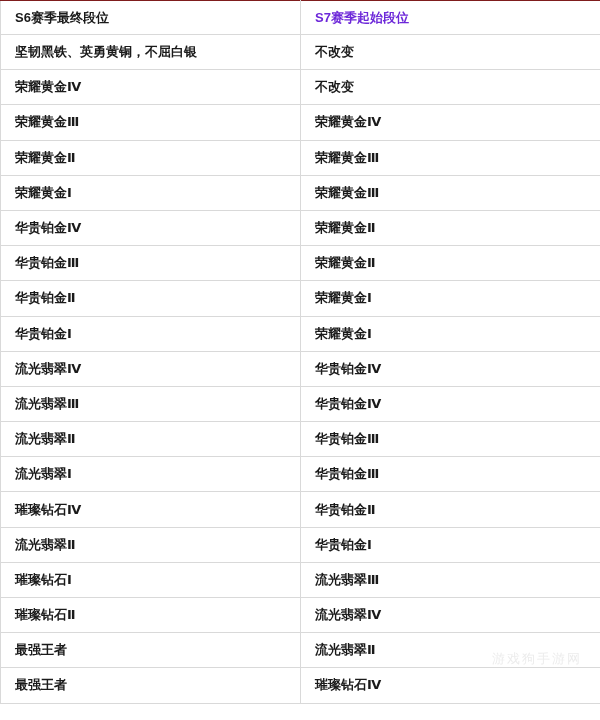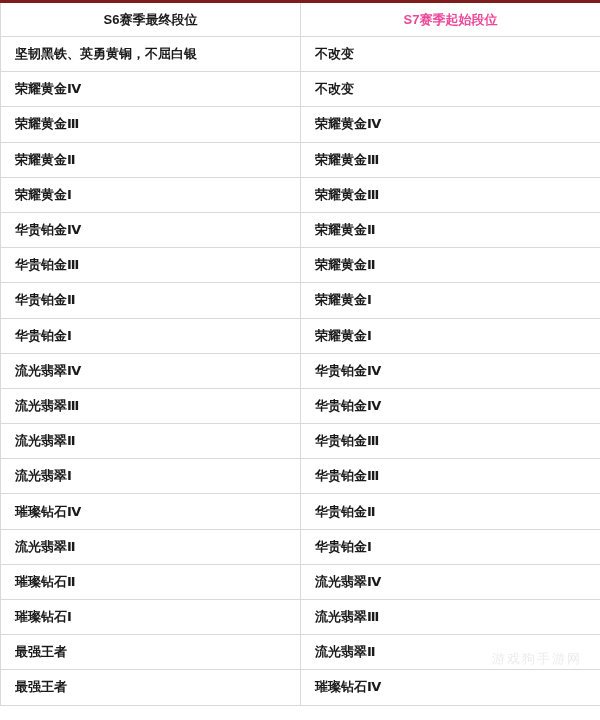--- a/index.html
+++ b/index.html
@@ -35,33 +35,32 @@
     vertical-align: middle;
     white-space: nowrap;
     overflow: hidden;
     font-weight: bold;
   }
   table.rank-table tr > th:first-child,
   table.rank-table tr > td:first-child {
     border-left: 1px solid #d9d9d9;
   }
   table.rank-table tr:first-child > th {
-    border-top: 3px solid #7f1d1d;
-    text-align: center;
+    border-top: 1px solid #7f1d1d;
   }
   table.rank-table thead th {
     font-weight: bold;
     font-size: 13px;
     height: 33px;
   }
   .header-left {
     color: #1a1a1a;
   }
   .header-right {
-    color: #ec4899;
+    color: #6d28d9;
     text-align: center;
   }
   .note-row td {
     text-align: center;
   }
   .note-row td.note-right {
     text-align: left;
   }
   .watermark {
     position: absolute;
@@ -143,26 +142,26 @@
     </tr>
     <tr>
       <td>璀璨钻石Ⅳ</td>
       <td>华贵铂金Ⅱ</td>
     </tr>
     <tr>
       <td>流光翡翠Ⅱ</td>
       <td>华贵铂金Ⅰ</td>
     </tr>
     <tr>
+      <td>璀璨钻石Ⅰ</td>
+      <td>流光翡翠Ⅲ</td>
+    </tr>
+    <tr>
       <td>璀璨钻石Ⅱ</td>
       <td>流光翡翠Ⅳ</td>
-    </tr>
-    <tr>
-      <td>璀璨钻石Ⅰ</td>
-      <td>流光翡翠Ⅲ</td>
     </tr>
     <tr>
       <td>最强王者</td>
       <td>流光翡翠Ⅱ</td>
     </tr>
     <tr>
       <td>最强王者</td>
       <td>璀璨钻石Ⅳ</td>
     </tr>
   </tbody>

